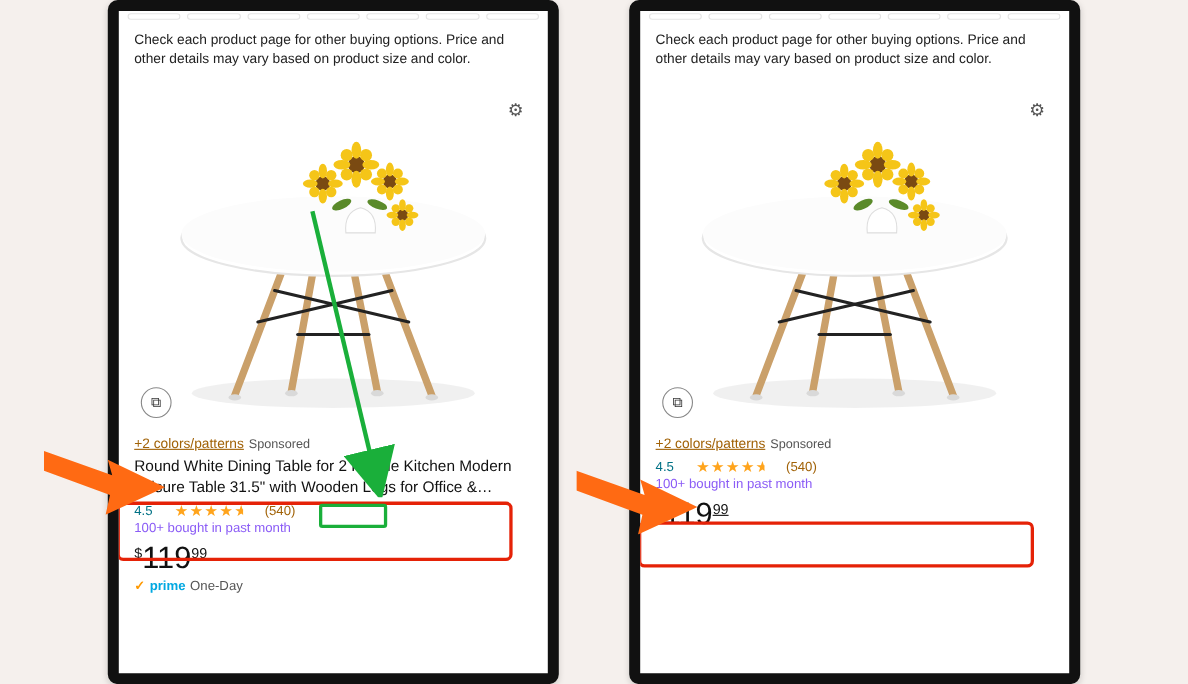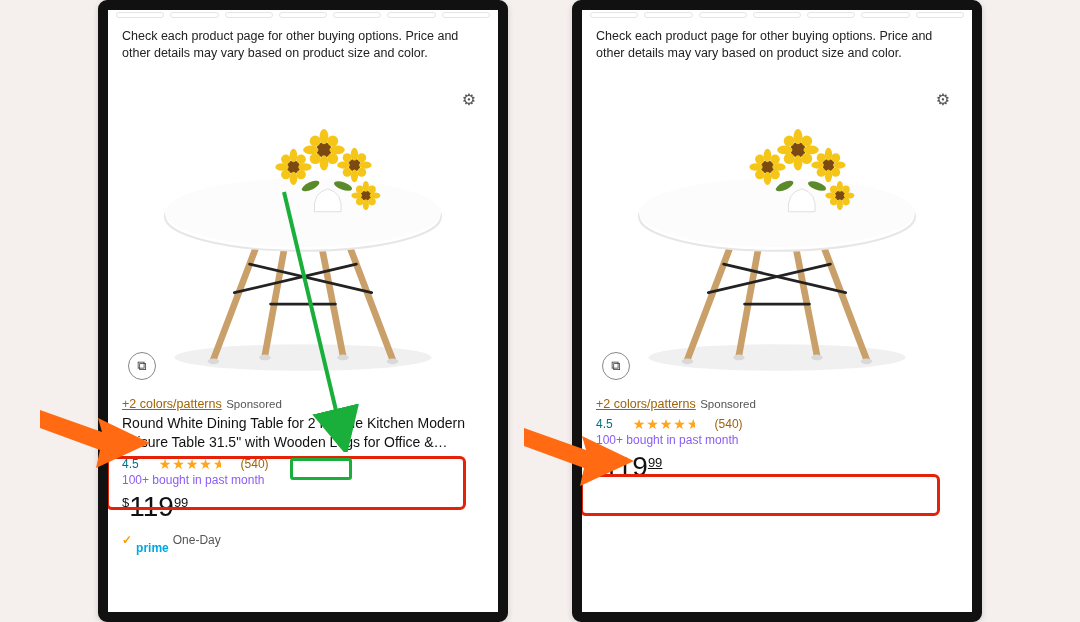--- a/index.html
+++ b/index.html
@@ -140,21 +140,21 @@
   .price .cents { font-size: 13px; margin-top: 2px; text-decoration: underline; }
   .prime-row {
     margin-top: 4px;
     font-size: 12px;
     color: #555;
     display: flex;
     align-items: center;
     gap: 4px;
   }
   .prime-row .check { color: #f90; font-weight: bold; }
-  .prime-row .prime { color: #00A8E1; font-weight: bold; margin-top: 16px; }
+  .prime-row .prime { color: #00A8E1; font-weight: bold; }
 
   
   .annot-box {
     position: absolute;
     border: 3px solid #e52207;
     border-radius: 6px;
     pointer-events: none;
   }
   .annot-green-box {
     position: absolute;

